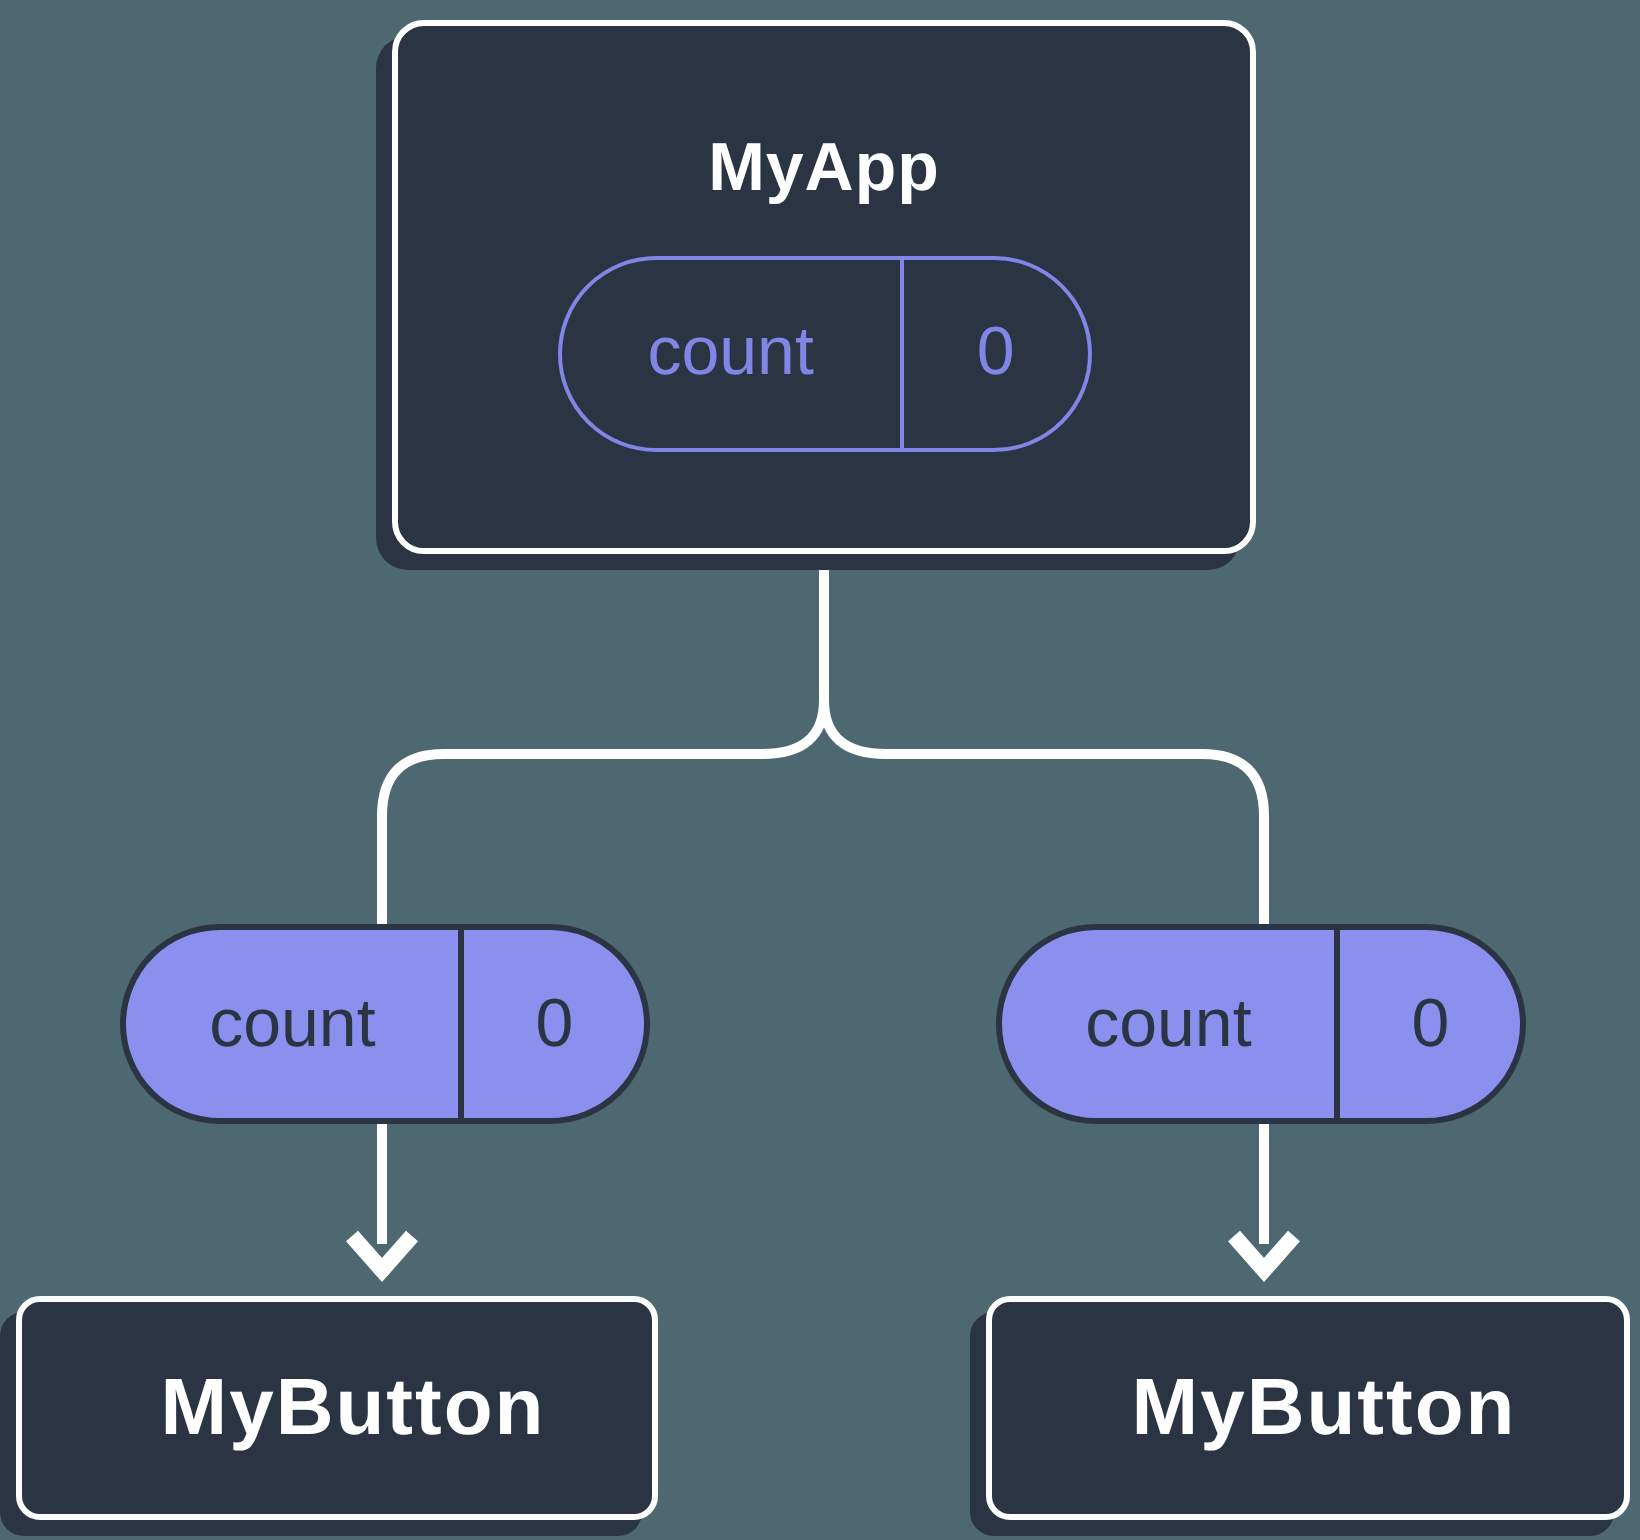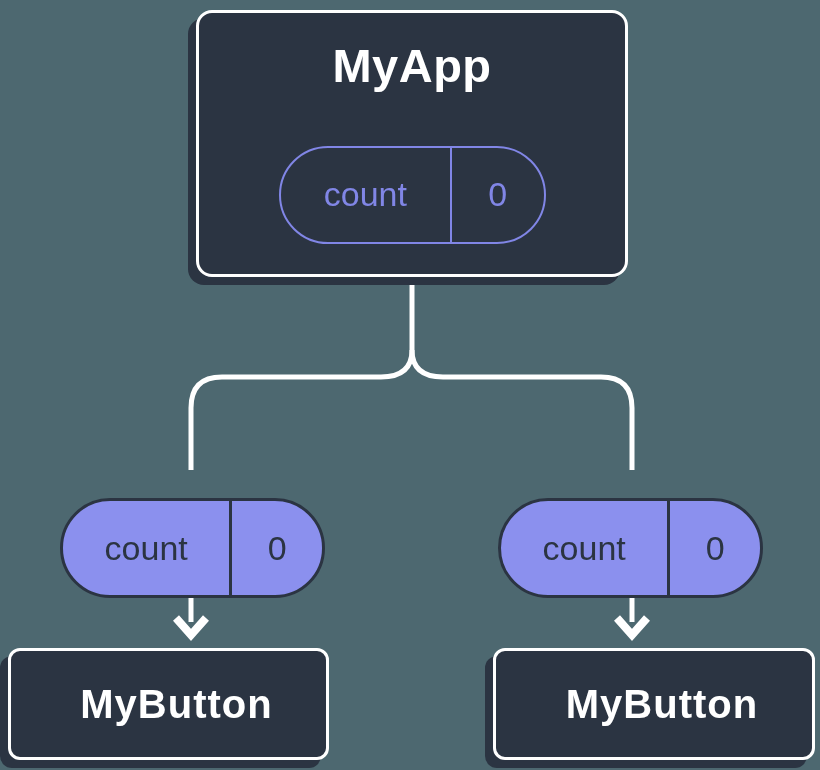--- a/index.html
+++ b/index.html
@@ -27,39 +27,38 @@
     box-sizing:border-box;
   }
   .node.root{
     left:196px;top:10px;width:432px;height:267px;
     border-radius:16px;
     display:flex;flex-direction:column;align-items:center;justify-content:center;
     gap:22px;
   }
   .node-title{
     color:var(--white);
-    font-size:47px;font-weight:600;letter-spacing:.5px;
+    font-size:34px;font-weight:600;letter-spacing:.5px;
     line-height:44px;
   }
   .node.child{
     top:648px;width:321px;height:112px;
     border-radius:12px;
     display:flex;align-items:center;justify-content:center;
   }
   .node.child .node-title{font-size:40px;letter-spacing:1px;margin-left:16px;}
   .node.child.left{left:8px;}
   .node.child.right{left:493px;width:322px;}
 
   .pill{
     display:flex;align-items:stretch;
     border-radius:999px;
     overflow:hidden;
     box-sizing:border-box;
     font-size:34px;
-    margin-top:36px;
   }
   .pill .sec{display:flex;align-items:center;justify-content:center;}
   .pill .sec.key{flex:65 0 0;}
   .pill .sec.val{flex:35 0 0;}
   .pill .divider{flex:0 0 auto;}
 
   .pill.outline{
     width:267px;height:98px;
     border:2px solid var(--accent);
     color:var(--accent);

